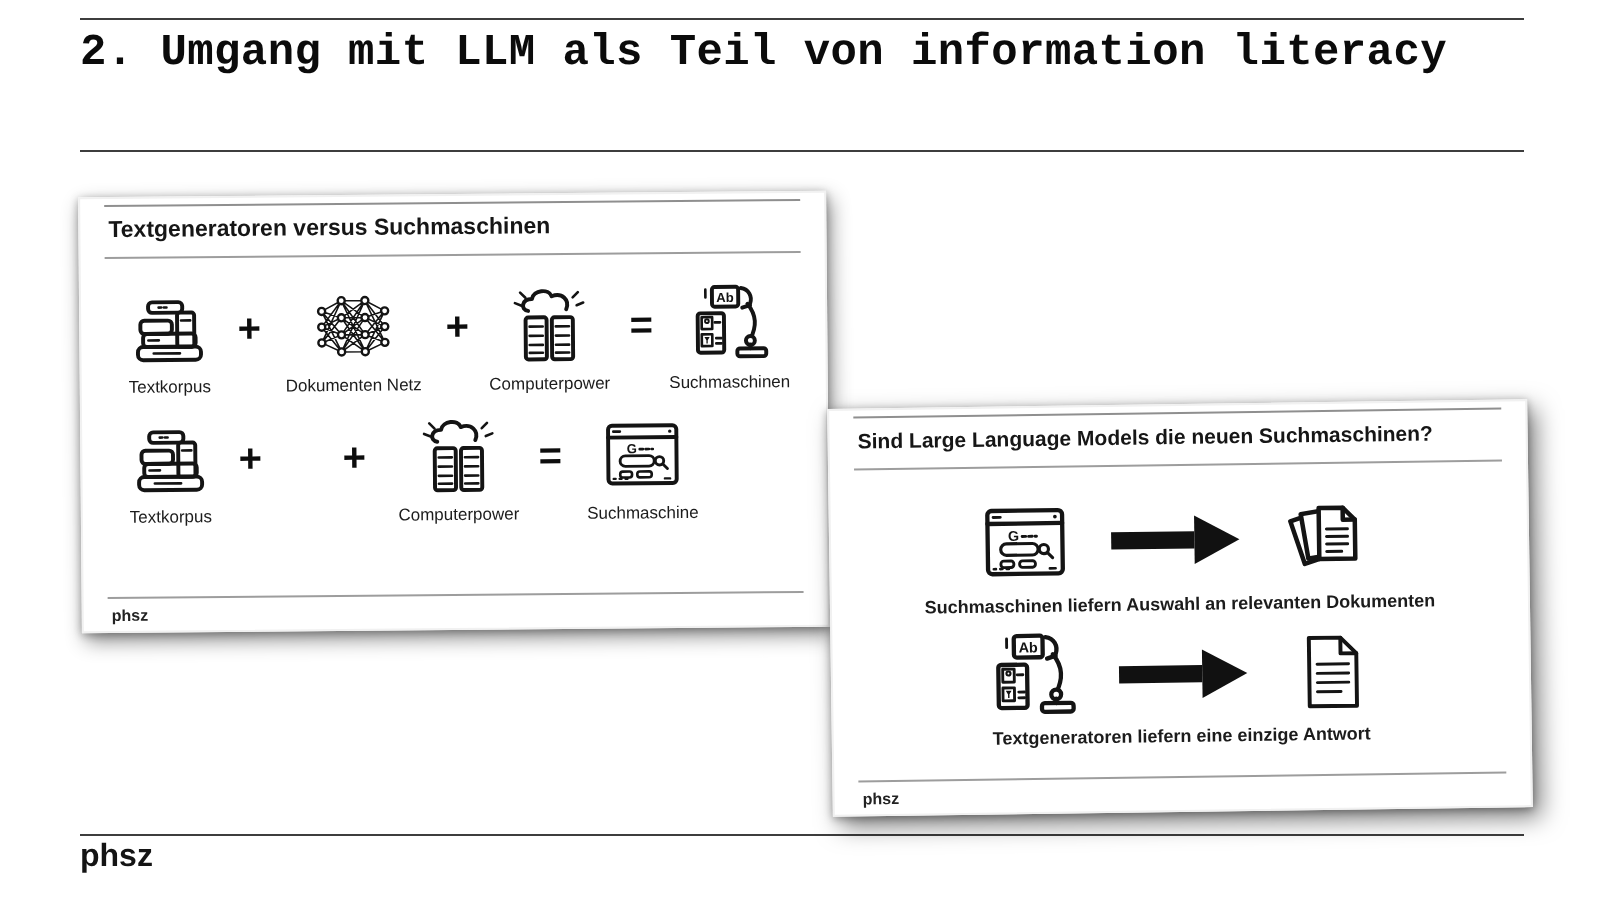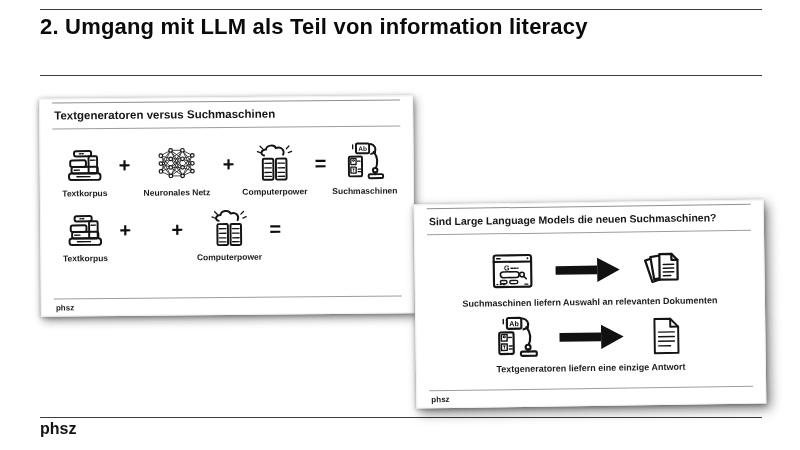--- a/index.html
+++ b/index.html
@@ -3,21 +3,21 @@
 <meta charset="utf-8">
 <style>
   html,body{margin:0;padding:0;background:#fff;}
   .stage{position:relative;width:800px;height:450px;background:#ffffff;overflow:hidden;
          font-family:"Liberation Sans",sans-serif;color:#111;}
   .hrule{position:absolute;left:40px;width:722px;height:0;border-top:1.6px solid #3d3d3d;}
   .rule-top{top:9px;}
   .rule-under-title{top:75px;}
   .rule-bottom{top:417px;}
   .main-title{position:absolute;left:40px;top:14px;font-size:22px;font-weight:bold;
-              letter-spacing:.2px;color:#0b0b0b;white-space:nowrap;}
+              letter-spacing:.2px;color:#0b0b0b;white-space:nowrap;font-family:Liberation Mono, monospace;}
   .main-logo{position:absolute;left:40px;top:420px;font-size:16px;font-weight:bold;color:#141414;}
 
   .card{position:absolute;background:#fff;border:1px solid #f1f1f1;}
   .card1{left:40px;top:97px;width:372px;height:216px;transform:rotate(-0.5deg);
          box-shadow:0 1px 4px rgba(0,0,0,.30), 2px 4px 10px rgba(0,0,0,.45);z-index:1;}
   .card2{left:415px;top:202px;width:348px;height:202px;transform:rotate(-0.8deg);
          box-shadow:0 1px 4px rgba(0,0,0,.35), 4px 5px 12px rgba(0,0,0,.5);z-index:2;}
   .chead-rule{border-top:1px solid #8f8f8f;margin:3px 12px 0;}
   .ctitle{margin:6px 14px 0;font-weight:bold;color:#161616;white-space:nowrap;}
   .card1 .ctitle{font-size:11.5px;}
@@ -26,21 +26,21 @@
   .cfoot{position:absolute;left:12px;right:12px;bottom:16px;border-top:1px solid #9d9d9d;}
   .cfoot-logo{position:absolute;left:14px;bottom:3px;font-size:8px;font-weight:bold;color:#222;}
 
   
   .eqrow{display:grid;grid-template-columns:64px 16px 88px 16px 76px 16px 72px;
          justify-content:center;align-items:start;}
   .eqrow1{margin-top:14px;}
   .eqrow2{margin-top:10px;}
   .term{display:flex;flex-direction:column;align-items:center;}
   .term svg{height:42px;width:auto;}
-  .term-label{font-size:8.5px;font-weight:bold;white-space:nowrap;margin-top:3px;color:#1c1c1c;}
+  .term-label{font-size:8.5px;font-weight:normal;white-space:nowrap;margin-top:3px;color:#1c1c1c;}
   .op{font-size:20px;font-weight:800;text-align:center;padding-top:11px;color:#0d0d0d;}
 
   
   .flowrow{display:flex;align-items:center;justify-content:center;gap:16px;}
   .flowrow1{margin-top:13px;}
   .flowrow2{margin-top:7px;}
   .flow-caption{text-align:center;font-size:9px;font-weight:bold;margin-top:3px;color:#1c1c1c;}
 
   .lineart{stroke:#141414;fill:none;stroke-width:3;stroke-linecap:round;stroke-linejoin:round;}
   .thin{stroke-width:1.2;}
@@ -93,21 +93,21 @@
             <circle cx="41" cy="12" r="2.7"></circle>
                 <circle cx="41" cy="25" r="2.7"></circle>
                 <circle cx="41" cy="38" r="2.7"></circle>
                 <circle cx="41" cy="51" r="2.7"></circle>
             <circle cx="56" cy="20" r="2.7"></circle>
                 <circle cx="56" cy="32" r="2.7"></circle>
                 <circle cx="56" cy="44" r="2.7"></circle>
           </g>
         </g>
           </svg>
-        <div class="term-label">Neuronales Netz</div>
+        <div class="term-label">Dokumenten Netz</div>
       </div>
       <div class="op">+</div>
       <div class="term">
         <svg viewBox="0 0 64 64">
             <g class="lineart" stroke-width="2.6">
           <path d="M16 21 C10 20 11 12 19 12 C20 5 32 4 34 10 C42 7 48 13 45 20"></path>
           <path d="M10 7l4 4 M54 7l-4 4 M6 15l5 2 M58 15l-5 2" stroke-width="2"></path>
           <rect x="14" y="26" width="16" height="32" rx="2"></rect>
           <rect x="34" y="26" width="16" height="32" rx="2"></rect>
           <path d="M17 33h10 M17 40h10 M17 47h10 M17 53h10 M37 33h10 M37 40h10 M37 47h10 M37 53h10" stroke-width="2"></path>
@@ -162,20 +162,39 @@
           <path d="M16 21 C10 20 11 12 19 12 C20 5 32 4 34 10 C42 7 48 13 45 20"></path>
           <path d="M10 7l4 4 M54 7l-4 4 M6 15l5 2 M58 15l-5 2" stroke-width="2"></path>
           <rect x="14" y="26" width="16" height="32" rx="2"></rect>
           <rect x="34" y="26" width="16" height="32" rx="2"></rect>
           <path d="M17 33h10 M17 40h10 M17 47h10 M17 53h10 M37 33h10 M37 40h10 M37 47h10 M37 53h10" stroke-width="2"></path>
         </g>
           </svg>
         <div class="term-label">Computerpower</div>
       </div>
       <div class="op">=</div>
+      <div class="term">
+        <svg viewBox="0 0 64 64">
+            <g class="lineart" stroke-width="2.6">
+          <rect x="6" y="10" width="52" height="44" rx="3"></rect>
+          <path d="M6 19h52"></path>
+          <path d="M10 14.5h5" stroke-width="2"></path>
+          <circle cx="53" cy="14.5" r="1.3" fill="#141414" stroke="none"></circle>
+          <text x="24" y="31" font-size="10" font-weight="bold" fill="#141414" stroke="none" text-anchor="middle">G</text>
+          <path d="M30 28h10" stroke-width="2" stroke-dasharray="2.5 2"></path>
+          <rect x="15" y="33" width="26" height="8" rx="4" stroke-width="2.2"></rect>
+          <circle cx="45" cy="37" r="3.2" stroke-width="2.2"></circle>
+          <path d="M47.5 39.5L51 43" stroke-width="2.2"></path>
+          <rect x="15" y="45" width="9" height="4.5" rx="2" stroke-width="2"></rect>
+          <rect x="28" y="45" width="11" height="4.5" rx="2" stroke-width="2"></rect>
+          <path d="M10 50.5h1.5 M14.5 50.5h1.5 M19 50.5h1.5 M49 50.5h4" stroke-width="1.8"></path>
+        </g>
+          </svg>
+        <div class="term-label">Suchmaschine</div>
+      </div>
     </div>
 
     <div class="cfoot"></div>
     <div class="cfoot-logo">phsz</div>
   </div>
 
   <div class="card card2">
     <div class="chead-rule"></div>
     <div class="ctitle">Sind Large Language Models die neuen Suchmaschinen?</div>
     <div class="crule"></div>

